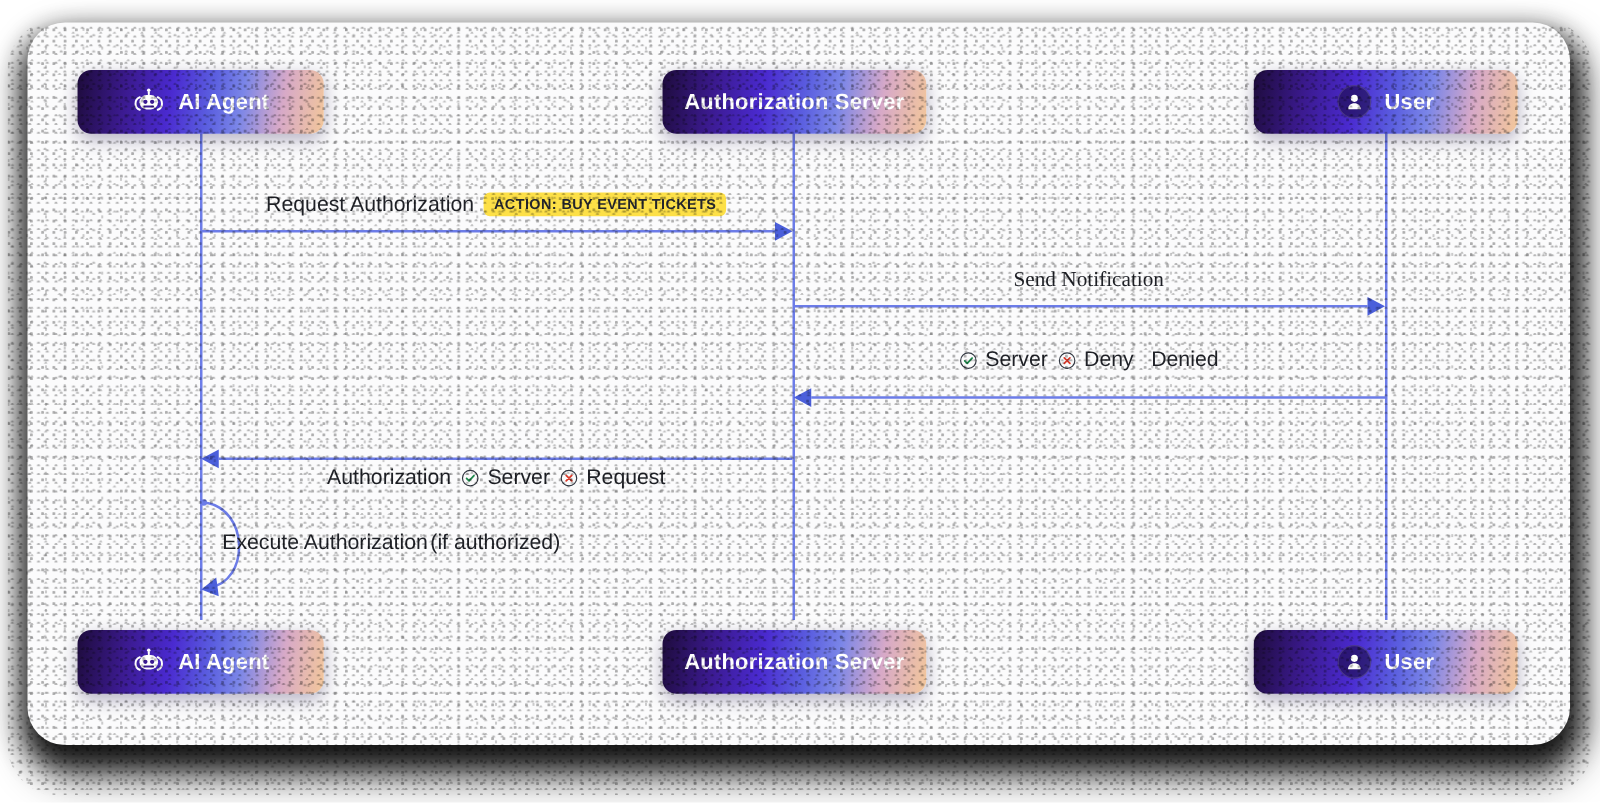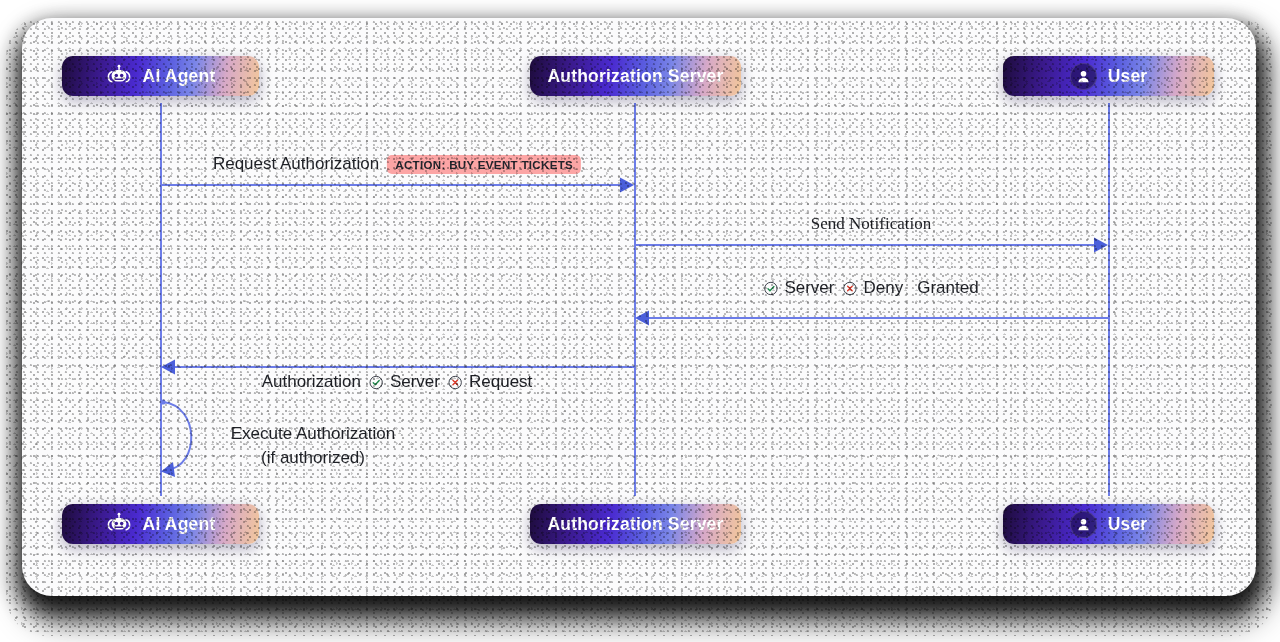--- a/index.html
+++ b/index.html
@@ -71,21 +71,21 @@
     overflow: hidden;
   }
 
   
   .badge {
     position: absolute;
     display: flex;
     align-items: center;
     justify-content: center;
     gap: 11px;
-    height: 40px;
+    height: 51px;
     border-radius: 11px;
     color: #ffffff;
     font-size: 17.5px;
     font-weight: bold;
     letter-spacing: .2px;
     box-shadow: 0 5px 14px rgba(25,12,70,.30);
     background:
       linear-gradient(100deg,
         #1d0b3a 0%,
         #3b1a8f 20%,
@@ -111,36 +111,36 @@
   .lifeline {
     position: absolute;
     width: 2px;
     background: #6c7ce8;
   }
 
   
   .msg-label {
     position: absolute;
     display: flex;
-    align-items: flex-end;
+    align-items: flex-start;
     gap: 8px;
     font-size: 17px;
     color: #1f2127;
     white-space: nowrap;
     transform: translateX(-50%);
   }
   .msg-label.stack {
-    flex-direction: column;
+    flex-direction: row;
     gap: 2px;
     align-items: center;
     text-align: center;
     line-height: 1.28;
   }
   .pill {
-    background: #fca5a5;
+    background: #fde047;
     color: #23252c;
     font-size: 11.5px;
     font-weight: bold;
     letter-spacing: .35px;
     padding: 4px 8px 3px 8px;
     border-radius: 5px;
     white-space: nowrap;
   }
   .opt { display: inline-flex; align-items: center; gap: 6px; }
   .opt svg { width: 15px; height: 15px; display: block; }
@@ -221,21 +221,21 @@
       </span>
       <span class="opt">
         <span>
           <svg viewBox="0 0 16 16" fill="none">
             <circle cx="8" cy="8" r="6.6" stroke="#333842" stroke-width="1"></circle>
             <path d="M5.6 5.6l4.8 4.8M10.4 5.6l-4.8 4.8" stroke="#d93a2b" stroke-width="1.5" stroke-linecap="round"></path>
           </svg>
         </span>
         <span>Deny</span>
       </span>
-      <span class="gap-left">Granted</span>
+      <span class="gap-left">Denied</span>
     </div>
     <svg class="arrow-svg" style="left:612px; top:285px; width:476px; height:30px;">
       <line x1="15" y1="15" x2="474" y2="15" stroke="#6c7ce8" stroke-width="2"></line>
       <polygon points="15,7.5 1,15 15,22.5" fill="#4b5fdb"></polygon>
     </svg>
 
     <div class="msg-label" style="left:375px; top:322px;margin-top:32px;">
       <span>Authorization</span>
       <span class="opt">
         <span>

